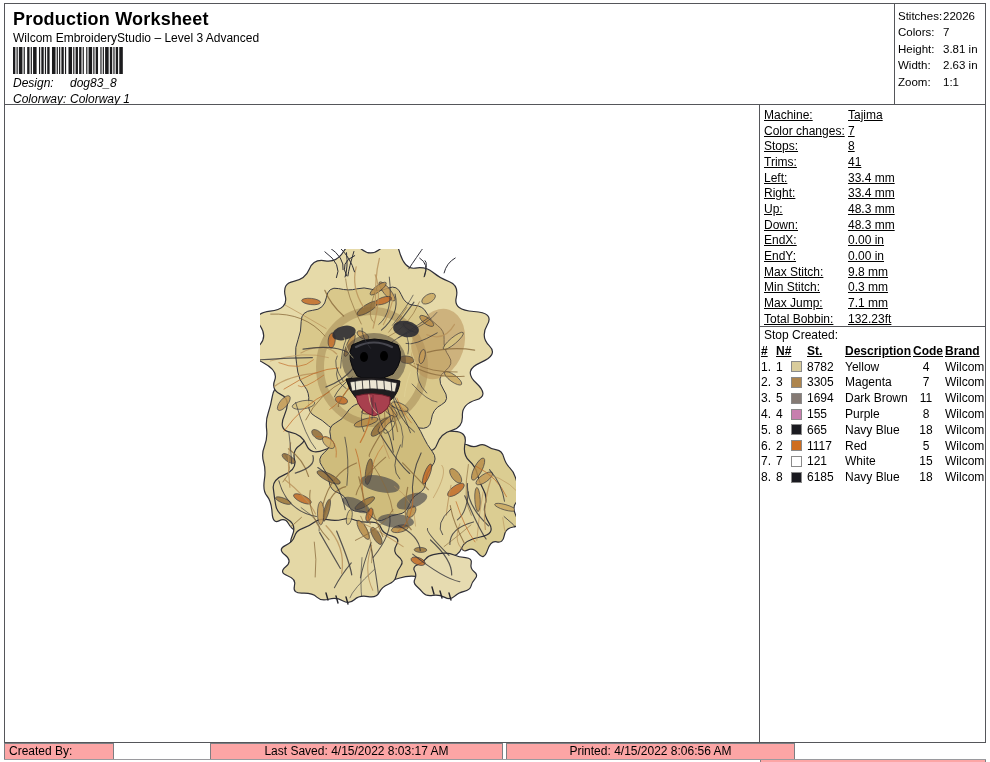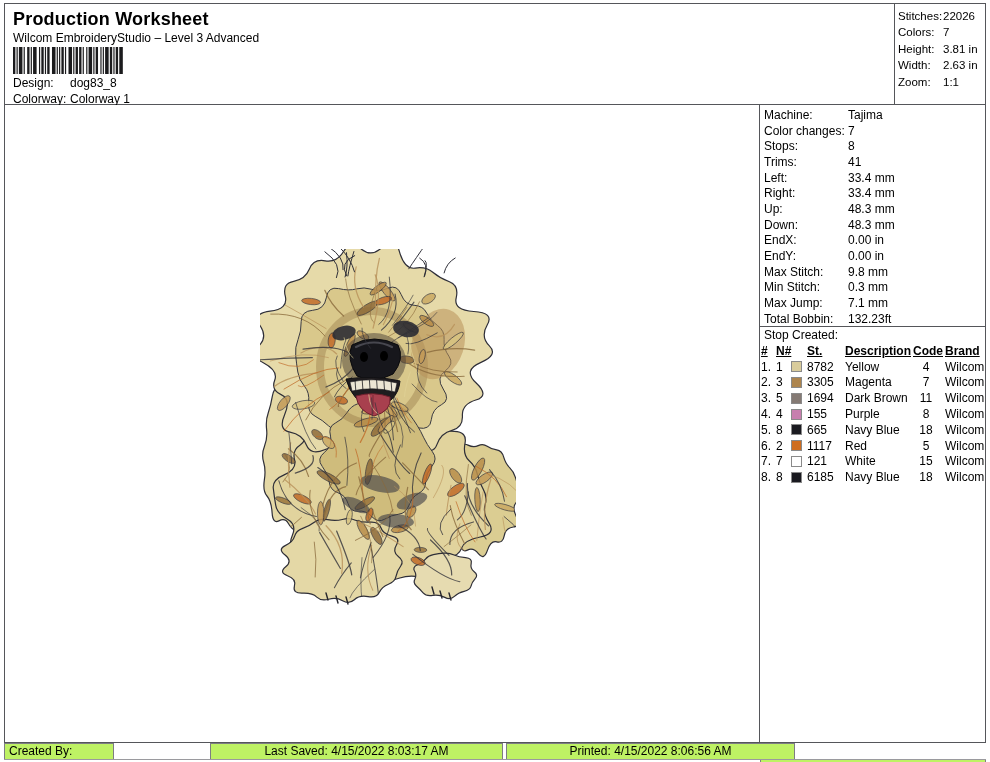--- a/index.html
+++ b/index.html
@@ -6,50 +6,50 @@
   html,body { background:#ffffff; }
   .page {
     position: relative; width: 990px; height: 762px; background: #fff;
     font-family: "Liberation Sans", sans-serif; color: #000; overflow: hidden;
   }
   
   .header-box { position:absolute; left:4px; top:3px; width:982px; height:102px; border:1px solid #55565a; background:#fff; }
   .title { position:absolute; left:8px; top:5px; font-size:18px; font-weight:bold; letter-spacing:0.2px; }
   .subtitle { position:absolute; left:8px; top:27px; font-size:12px; }
   .barcode { position:absolute; left:8px; top:43px; width:111px; height:27px; }
-  .kv { position:absolute; left:8px; font-size:12px; white-space:nowrap; }
+  .kv { position:absolute; left:8px; font-size:12px; white-space:nowrap;font-style:italic; }
   .kv .kv-label { display:inline-block; width:57px; }
   .kv-design { top:72px; }
   .kv-colorway { top:88px; }
   .header-stats { position:absolute; right:0; top:0; bottom:0; width:91px; border-left:1px solid #55565a; padding:6px 0 0 3px; }
   .str { display:flex; height:16.4px; font-size:11.5px; white-space:nowrap; }
   .stl { width:45px; flex:none; }
   
   .main-box { position:absolute; left:4px; top:105px; width:982px; height:638px; border:1px solid #55565a; border-top:none; background:#fff; }
   .dog-svg { position:absolute; left:255px; top:144px; width:256px; height:358px; }
   .panel { position:absolute; left:754px; top:0; bottom:0; width:226px; border-left:1px solid #55565a; }
-  .machine-rows { position:absolute; left:4px; top:2px; right:1px; }
+  .machine-rows { position:absolute; left:4px; top:2px; right:1px;text-decoration:underline; }
   .mr { display:flex; height:15.7px; font-size:12px; align-items:center; white-space:nowrap; }
   .ml { width:84px; flex:none; }
   .stop-divider { position:absolute; left:0; right:0; top:221px; border-top:1px solid #55565a; }
   .stop-title { position:absolute; left:4px; top:223px; font-size:12px; }
   .stop-table { position:absolute; left:1px; top:238px; right:0; }
   .sr { display:flex; height:15.8px; align-items:center; font-size:12px; white-space:nowrap; }
   .sr.head { font-weight:bold; }
   .sr.head span span { text-decoration:underline; }
   .c-num { width:15px; flex:none; }
   .c-n { width:15px; flex:none; }
   .c-sw { width:16px; flex:none; display:flex; align-items:center; }
   .c-st { width:32px; flex:none; }
   .c-desc { width:74px; flex:none; padding-left:6px; }
   .c-code { width:26px; flex:none; text-align:center; }
   .c-brand { width:47px; flex:none; padding-left:6px; }
   .swatch { width:11px; height:11px; border:1px solid #8a8a8a; flex:none; }
   
-  .fcell { position:absolute; top:743px; height:17px; border:1px solid #7d7e82; background:#bef264; font-size:12px; line-height:14.5px; text-align:center; white-space:nowrap; }
+  .fcell { position:absolute; top:743px; height:17px; border:1px solid #7d7e82; background:#fca5a5; font-size:12px; line-height:14.5px; text-align:center; white-space:nowrap; }
   .fc1 { left:4px; width:110px; text-align:left; padding-left:4px; }
   .fc2 { left:210px; width:293px; }
   .fc3 { left:506px; width:289px; }
   .fc4 { left:760px; width:226px; text-align:right; padding-right:5px;margin-top:16px; }
   .bottom-line { position:absolute; left:4px; top:759px; width:982px; border-top:1px solid #9a9a9e; }
 </style>
 </head>
 <body>
 
 <div class="page">

